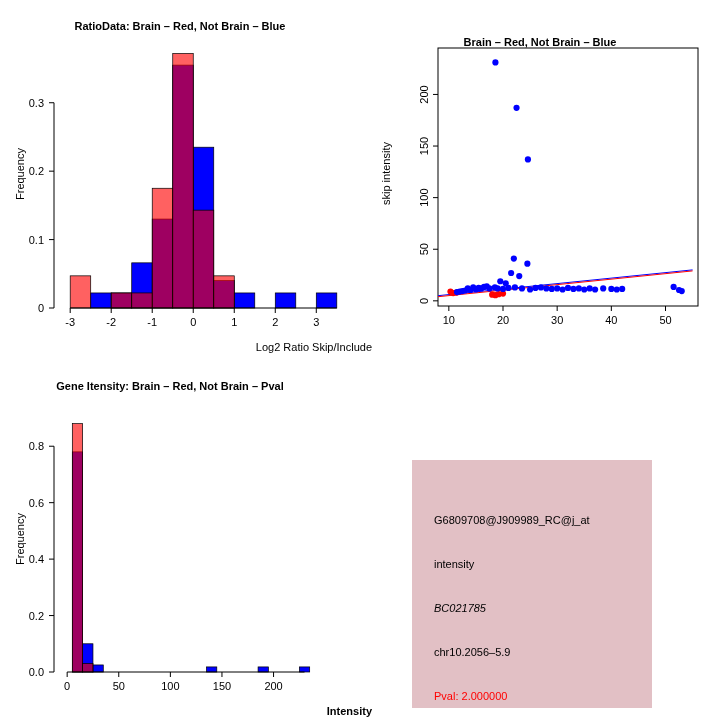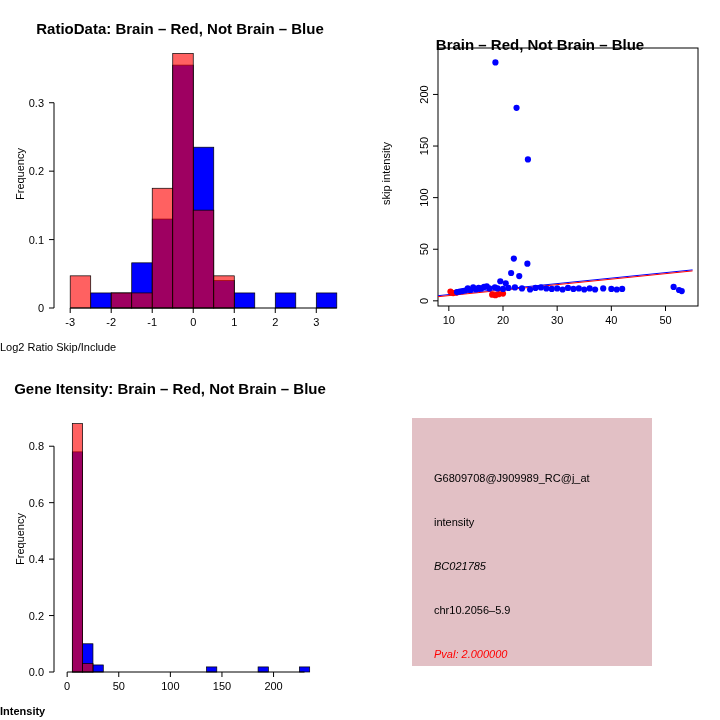--- a/index.html
+++ b/index.html
@@ -13,39 +13,41 @@
     font-family: "Liberation Sans", sans-serif;
     color: #000000;
     position: relative;
     overflow: hidden;
   }
   .panel {
     position: absolute;
   }
   .ptitle {
     font-weight: bold;
-    font-size: 15px;
+    font-size: 11px;
     text-align: center;
     white-space: nowrap;
   }
   .axis-label {
     font-size: 11px;
-    text-align: left;
-    white-space: nowrap;
+    text-align: right;
+    white-space: nowrap;
+    margin-left: 12px;
   }
   .axis-label-y {
     font-size: 11px;
     white-space: nowrap;
     transform: rotate(-90deg);
     transform-origin: 0 0;
   }
   svg { display: block; }
   .infobox {
     background: #e2c0c5;
     position: absolute;
+    margin-top: 42px;
   }
   .infoline {
     font-size: 11px;
     position: absolute;
     white-space: nowrap;
   }
   .pval { color: #ff0000; }
 </style>
 </head>
 <body>
@@ -178,21 +180,21 @@
       <line x1="78" y1="197.64" x2="73" y2="197.64" stroke="#000"></line>
       <text x="68" y="197.64" font-size="11" font-family="&quot;Liberation Sans&quot;, sans-serif" fill="#000" text-anchor="middle" transform="rotate(-90 68 197.64)">100</text>
       <line x1="78" y1="146.04" x2="73" y2="146.04" stroke="#000"></line>
       <text x="68" y="146.04" font-size="11" font-family="&quot;Liberation Sans&quot;, sans-serif" fill="#000" text-anchor="middle" transform="rotate(-90 68 146.04)">150</text>
       <line x1="78" y1="94.44000000000003" x2="73" y2="94.44000000000003" stroke="#000"></line>
       <text x="68" y="94.44000000000003" font-size="11" font-family="&quot;Liberation Sans&quot;, sans-serif" fill="#000" text-anchor="middle" transform="rotate(-90 68 94.44000000000003)">200</text>
     </svg>
 </div>
 
 <div class="panel" style="left:0; top:360px; width:400px; height:360px;">
-  <div class="ptitle" style="position:absolute; left:0; top:20px; width:340px;">Gene Itensity: Brain – Red, Not Brain – Blue</div>
+  <div class="ptitle" style="position:absolute; left:0; top:20px; width:340px;">Gene Itensity: Brain – Red, Not Brain – Pval</div>
   <div class="axis-label" style="position:absolute; left:0; top:345px; width:360px;font-weight:bold;">Intensity</div>
   <div class="axis-label-y" style="position:absolute; left:14px; top:205px;">Frequency</div>
   <svg id="svg-hist-gene" width="400" height="360" style="position:absolute; left:0; top:0;">
       <rect x="72.32" y="91.86666666666665" width="10.320000000000007" height="220.13333333333335" fill="#0000ff" stroke="#000" stroke-width="0.7"></rect>
       <rect x="82.64" y="283.77777777777777" width="10.319999999999993" height="28.22222222222223" fill="#0000ff" stroke="#000" stroke-width="0.7"></rect>
       <rect x="92.96" y="304.94444444444446" width="10.320000000000007" height="7.055555555555543" fill="#0000ff" stroke="#000" stroke-width="0.7"></rect>
       <rect x="206.48000000000002" y="306.92" width="10.319999999999965" height="5.079999999999984" fill="#0000ff" stroke="#000" stroke-width="0.7"></rect>
       <rect x="258.08000000000004" y="306.92" width="10.319999999999936" height="5.079999999999984" fill="#0000ff" stroke="#000" stroke-width="0.7"></rect>
       <rect x="299.36" y="306.92" width="10.319999999999936" height="5.079999999999984" fill="#0000ff" stroke="#000" stroke-width="0.7"></rect>
       <rect x="72.32" y="63.644444444444446" width="10.320000000000007" height="248.35555555555555" fill="#ff0000" stroke="#000" stroke-width="0.7" fill-opacity="0.62"></rect>
@@ -221,15 +223,15 @@
       <text x="44" y="90.2222222222222" font-size="11" font-family="&quot;Liberation Sans&quot;, sans-serif" fill="#000" text-anchor="end">0.8</text>
     </svg>
 </div>
 
 <div class="panel" style="left:360px; top:360px; width:360px; height:360px;">
   <div class="infobox" style="left:52px; top:58px; width:240px; height:248px;">
     <div class="infoline" style="left:22px; top:54px;">G6809708@J909989_RC@j_at</div>
     <div class="infoline" style="left:22px; top:98px;">intensity</div>
     <div class="infoline" style="left:22px; top:142px;font-style:italic;">BC021785</div>
     <div class="infoline" style="left:22px; top:186px;">chr10.2056–5.9</div>
-    <div class="infoline pval" style="left:22px; top:230px;font-style:italic;">Pval: 2.000000</div>
+    <div class="infoline pval" style="left:22px; top:230px;">Pval: 2.000000</div>
   </div>
 </div>
 
 </body></html>

